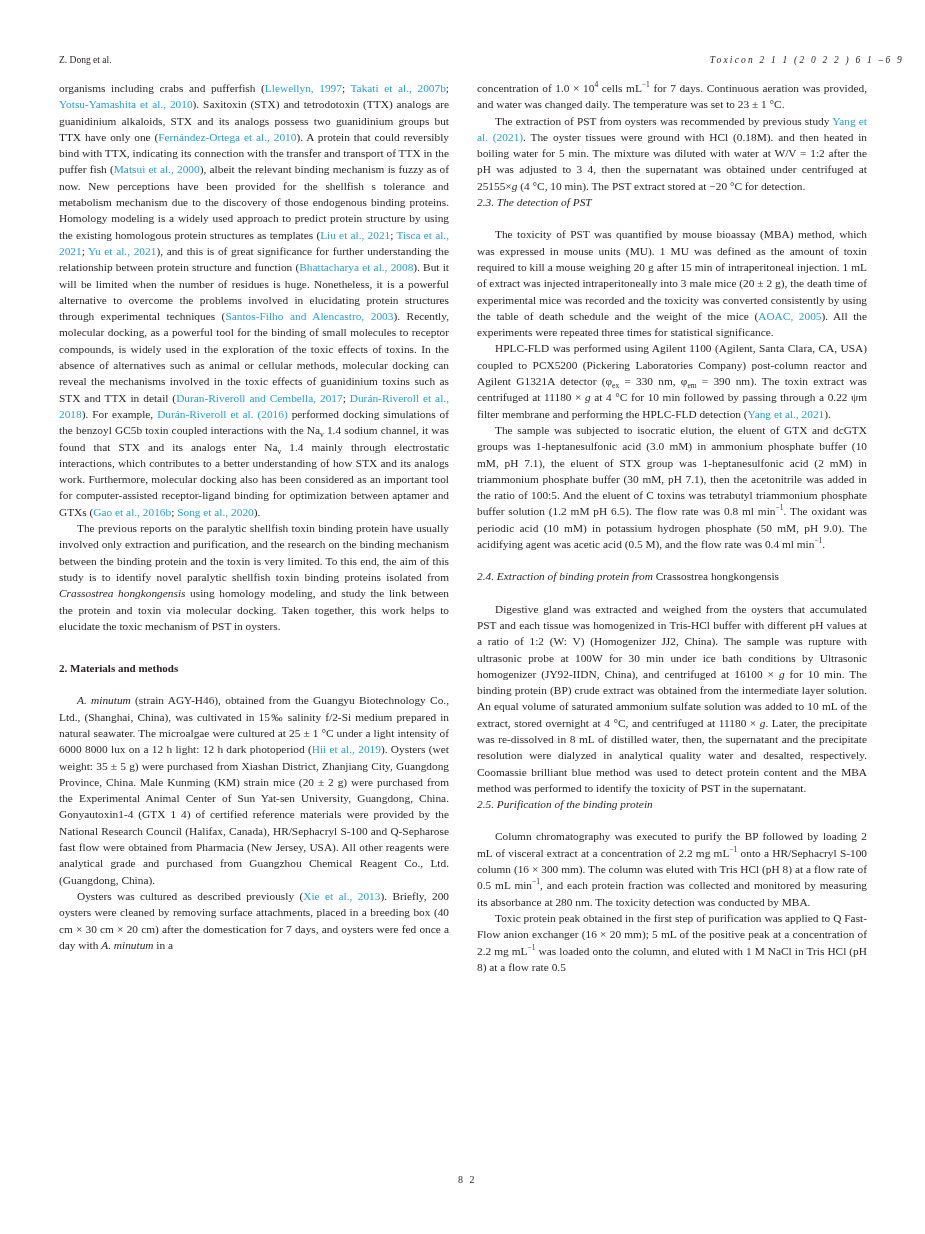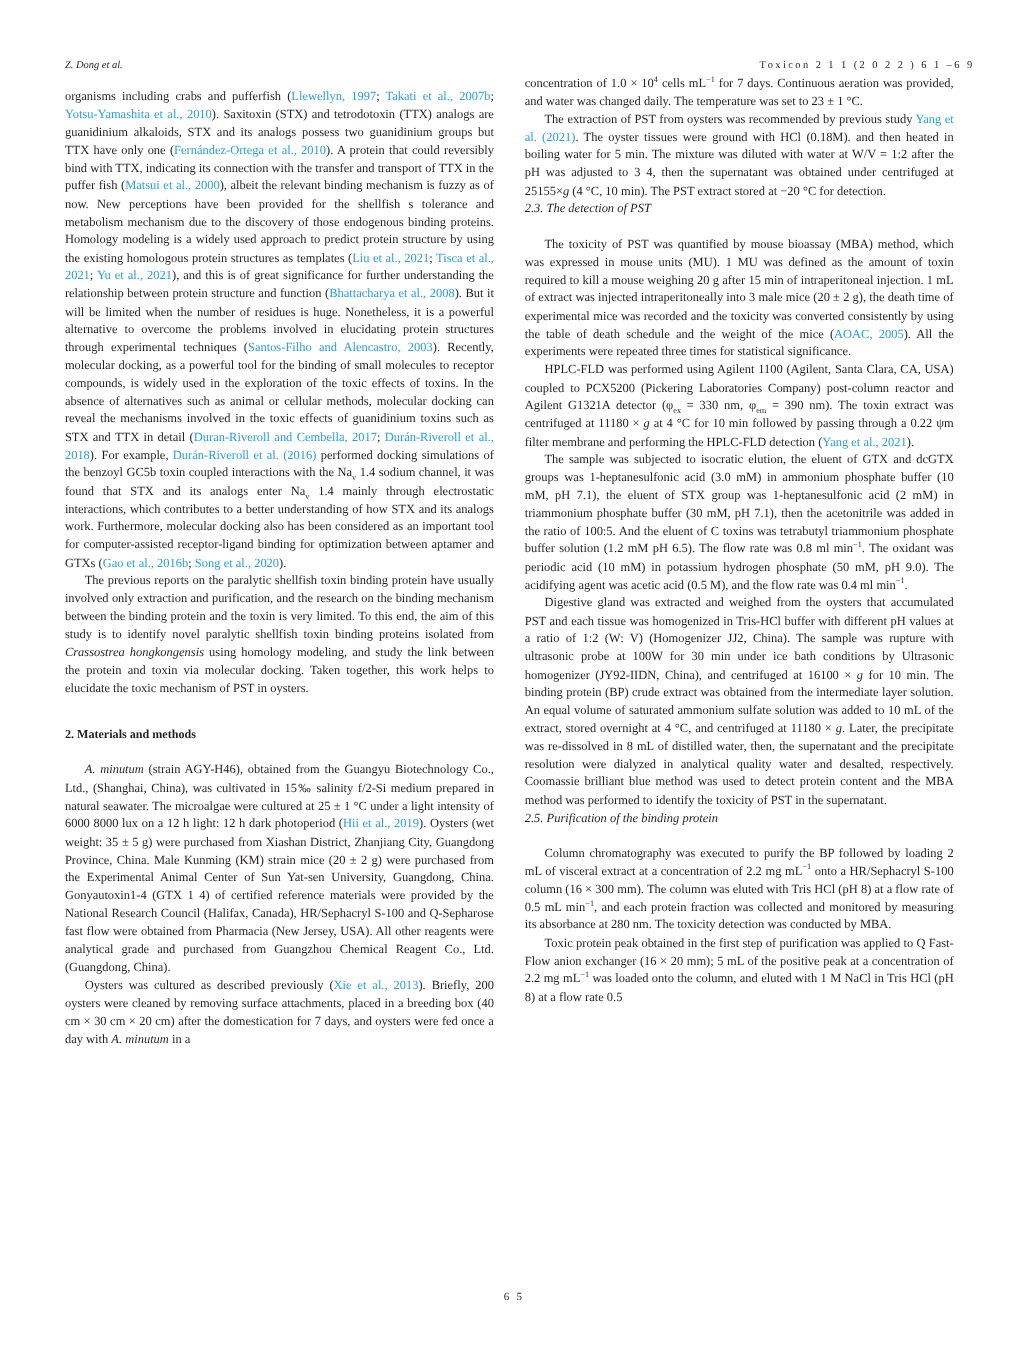--- a/index.html
+++ b/index.html
@@ -1,22 +1,22 @@
 <!DOCTYPE html>
 <html><head>
 <meta charset="utf-8">
 <style>
   html, body { margin: 0; padding: 0; background: #ffffff; }
   body { width: 925px; height: 1234px; position: relative; overflow: hidden;
          font-family: "Liberation Serif", "DejaVu Serif", serif; color: #231f20; }
-  .running-left { position: absolute; left: 59px; top: 55px; font-size: 9.5px; font-style: italic; }
-  .running-right { position: absolute; right: 39px; top: 55px; font-size: 9.5px; letter-spacing: 2.2px; }
+  .running-left { position: absolute; left: 59px; top: 55px; font-size: 9.5px; }
+  .running-right { position: absolute; right: 21px; top: 55px; font-size: 9.5px; font-style: italic; letter-spacing: 2.2px; }
   .col { position: absolute; top: 80px; width: 390px; font-size: 11.35px; line-height: 16.3px; text-align: justify; }
   .col-left { left: 59px; }
-  .col-right { left: 477px; top: 68px; }
+  .col-right { left: 477px; top: 80px; }
   p { margin: 0; text-indent: 0; }
   p.indent { text-indent: 18px; }
   a.ref { color: #2a9fd8; text-decoration: none; }
   .section-head { font-weight: bold; font-size: 11px; margin: 20px 0 16px 0; }
   .sub-head { font-style: italic; font-size: 11.35px; margin: 0 0 16px 0; }
   .sub-head .upright { font-style: normal; }
   .page-num { position: absolute; left: 458px; top: 1174px; font-size: 10px; letter-spacing: 2px; }
   sup, sub { font-size: 7.5px; line-height: 0; }
   i { font-style: italic; }
 </style>
@@ -45,23 +45,24 @@
   <p class="indent"><span>The extraction of PST from oysters was recommended by previous study </span><a class="ref">Yang et al. (2021)</a><span>. The oyster tissues were ground with HCl (0.18M). and then heated in boiling water for 5 min. The mixture was diluted with water at W/V = 1:2 after the pH was adjusted to 3  4, then the supernatant was obtained under centrifuged at 25155×</span><i>g</i><span> (4 °C, 10 min). The PST extract stored at −20 °C for detection.</span></p>
 
   <div class="sub-head" style="">2.3.  The detection of PST</div>
 
   <p class="indent"><span>The toxicity of PST was quantified by mouse bioassay (MBA) method, which was expressed in mouse units (MU). 1 MU was defined as the amount of toxin required to kill a mouse weighing 20 g after 15 min of intraperitoneal injection. 1 mL of extract was injected intraperitoneally into 3 male mice (20 ± 2 g), the death time of experimental mice was recorded and the toxicity was converted consistently by using the table of death schedule and the weight of the mice (</span><a class="ref">AOAC, 2005</a><span>). All the experiments were repeated three times for statistical significance.</span></p>
 
   <p class="indent"><span>HPLC-FLD was performed using Agilent 1100 (Agilent, Santa Clara, CA, USA) coupled to PCX5200 (Pickering Laboratories Company) post-column reactor and Agilent G1321A detector (φ</span><sub>ex</sub><span> = 330 nm, φ</span><sub>em</sub><span> = 390 nm). The toxin extract was centrifuged at 11180 × </span><i>g</i><span> at 4 °C for 10 min followed by passing through a 0.22 ψm filter membrane and performing the HPLC-FLD detection (</span><a class="ref">Yang et al., 2021</a><span>).</span></p>
 
   <p class="indent"><span>The sample was subjected to isocratic elution, the eluent of GTX and dcGTX groups was 1-heptanesulfonic acid (3.0 mM) in ammonium phosphate buffer (10 mM, pH 7.1), the eluent of STX group was 1-heptanesulfonic acid (2 mM) in triammonium phosphate buffer (30 mM, pH 7.1), then the acetonitrile was added in the ratio of 100:5. And the eluent of C toxins was tetrabutyl triammonium phosphate buffer solution (1.2 mM pH 6.5). The flow rate was 0.8 ml min</span><sup>−1</sup><span>. The oxidant was periodic acid (10 mM) in potassium hydrogen phosphate (50 mM, pH 9.0). The acidifying agent was acetic acid (0.5 M), and the flow rate was 0.4 ml min</span><sup>−1</sup><span>.</span></p>
 
+  <div class="sub-head" style="margin-top:16px;"><span>2.4.  Extraction of binding protein from </span><span class="upright">Crassostrea hongkongensis</span></div>
 
   <p class="indent"><span>Digestive gland was extracted and weighed from the oysters that accumulated PST and each tissue was homogenized in Tris-HCl buffer with different pH values at a ratio of 1:2 (W: V) (Homogenizer JJ2, China). The sample was rupture with ultrasonic probe at 100W for 30 min under ice bath conditions by Ultrasonic homogenizer (JY92-IIDN, China), and centrifuged at 16100 × </span><i>g</i><span> for 10 min. The binding protein (BP) crude extract was obtained from the intermediate layer solution. An equal volume of saturated ammonium sulfate solution was added to 10 mL of the extract, stored overnight at 4 °C, and centrifuged at 11180 × </span><i>g</i><span>. Later, the precipitate was re-dissolved in 8 mL of distilled water, then, the supernatant and the precipitate resolution were dialyzed in analytical quality water and desalted, respectively. Coomassie brilliant blue method was used to detect protein content and the MBA method was performed to identify the toxicity of PST in the supernatant.</span></p>
 
   <div class="sub-head" style="margin-top:0;">2.5.  Purification of the binding protein</div>
 
   <p class="indent"><span>Column chromatography was executed to purify the BP followed by loading 2 mL of visceral extract at a concentration of 2.2 mg mL</span><sup>−1</sup><span> onto a HR/Sephacryl S-100 column (16 × 300 mm). The column was eluted with Tris  HCl (pH 8) at a flow rate of 0.5 mL min</span><sup>−1</sup><span>, and each protein fraction was collected and monitored by measuring its absorbance at 280 nm. The toxicity detection was conducted by MBA.</span></p>
 
   <p class="indent"><span>Toxic protein peak obtained in the first step of purification was applied to Q Fast-Flow anion exchanger (16 × 20 mm); 5 mL of the positive peak at a concentration of 2.2 mg mL</span><sup>−1</sup><span> was loaded onto the column, and eluted with 1 M NaCl in Tris  HCl (pH 8) at a flow rate 0.5</span></p>
 </div>
 
-<div class="page-num">6 5</div>
+<div class="page-num">8 2</div>
 
 </body></html>

